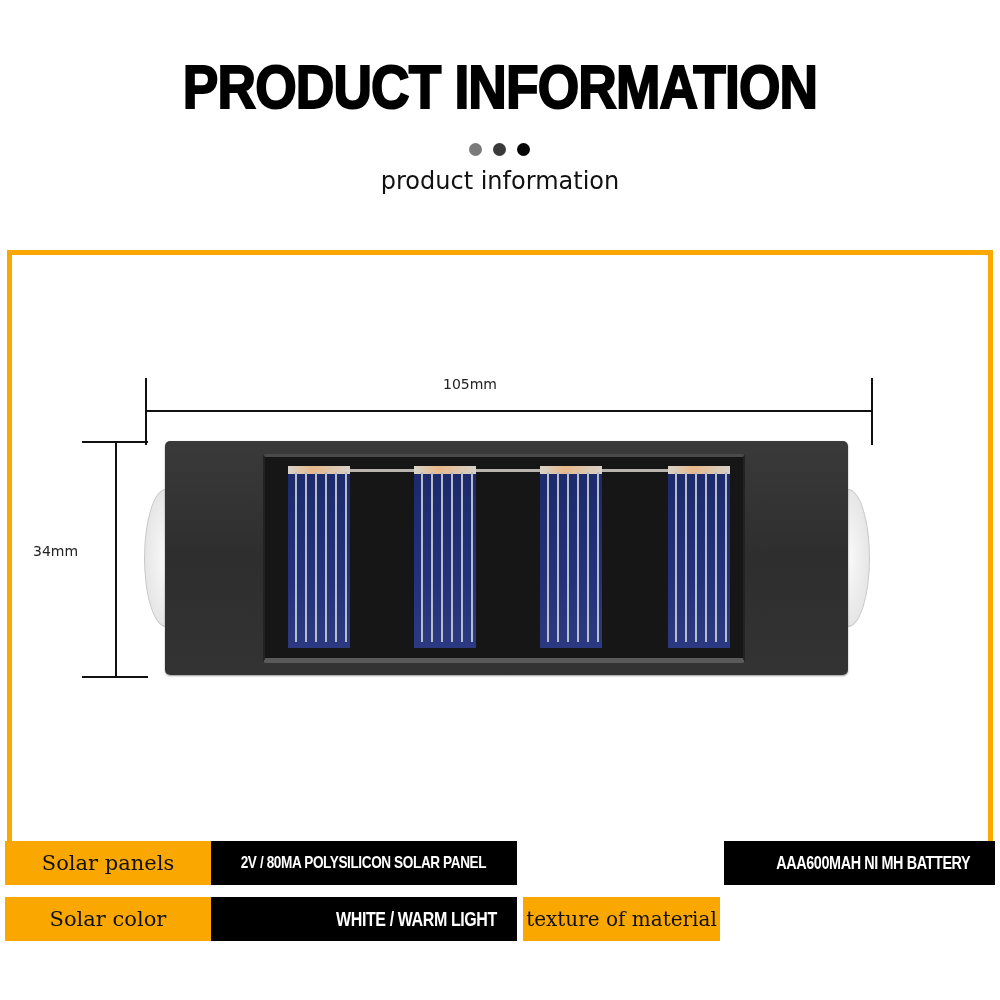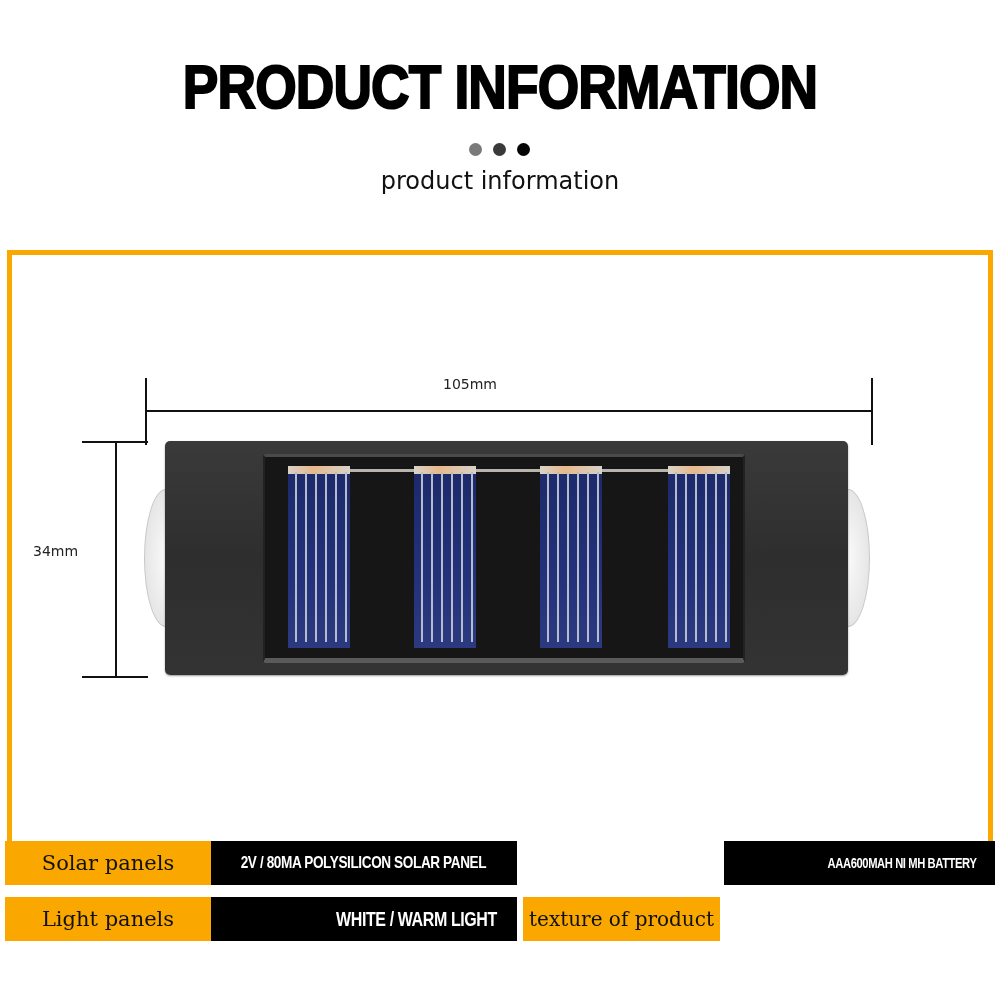--- a/index.html
+++ b/index.html
@@ -143,24 +143,24 @@
       <div class="finger" style="left:57px"></div>
     </div>
   </div>
 </div>
 
 <div class="spec-row" style="left:0; top:841px; width:1000px;">
   <div class="spec-label" style="left:5px; width:206px;">Solar panels</div>
   <div class="spec-value" style="left:211px; width:306px; font-size:17px;">
       <span>2V / 80MA POLYSILICON SOLAR PANEL</span>
     </div>
-  <div class="spec-value" style="left:724px; width:271px; font-size:14px;">
+  <div class="spec-value" style="left:724px; width:271px; font-size:18px;">
       <span>AAA600MAH NI MH BATTERY</span>
     </div>
 </div>
 
 <div class="spec-row" style="left:0; top:897px; width:1000px;">
-  <div class="spec-label" style="left:5px; width:206px;">Light panels</div>
+  <div class="spec-label" style="left:5px; width:206px;">Solar color</div>
   <div class="spec-value" style="left:211px; width:306px; font-size:20px;padding-left:9px;">
       <span>WHITE / WARM LIGHT</span>
     </div>
-  <div class="spec-label" style="left:523px; width:197px; font-size:20px;">texture of product</div>
+  <div class="spec-label" style="left:523px; width:197px; font-size:20px;">texture of material</div>
 </div>
 
 </body></html>

